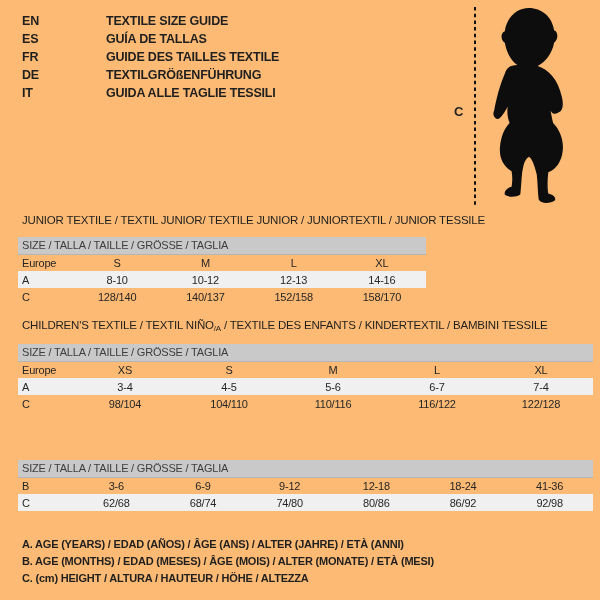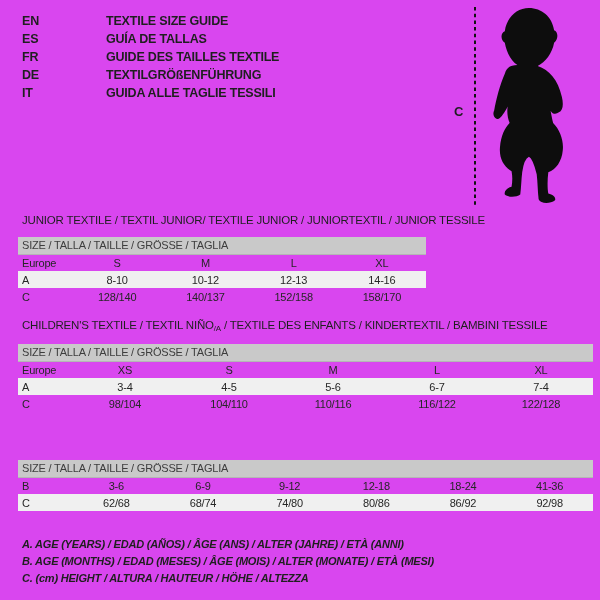--- a/index.html
+++ b/index.html
@@ -1,18 +1,18 @@
 <!DOCTYPE html>
 <html><head>
 <meta charset="utf-8">
 <style>
   * { margin:0; padding:0; box-sizing:border-box; }
   html,body { background:#fff; }
   .canvas {
-    position:relative; width:600px; height:600px; background:#d946ef;
+    position:relative; width:600px; height:600px; background:#fdba74;
     font-family:"Liberation Sans", sans-serif; color:#1f1f1f; overflow:hidden;
   }
 
   
   .lang-block { position:absolute; left:22px; top:12px; }
   .lang-row { display:flex; line-height:18px; font-size:12.5px; font-weight:bold; letter-spacing:-0.2px; }
   .lang-code { width:40px; flex:0 0 40px; }
   .lang-text { white-space:nowrap;margin-left:44px; }
 
   
@@ -29,21 +29,21 @@
   .t-wide   { width:575px; }
   col.c-label { width:55px; }
   td { height:17px; padding:0; text-align:center; font-weight:400; letter-spacing:-0.2px; }
   td.lbl { text-align:left; padding-left:4px; }
   tr.size-bar td { background:#c9c9c9; color:#3d3d3d; text-align:left; padding-left:4px;
                    border-bottom:1px solid #b5b5b5; font-size:11px; }
   tr.alt td { background:#f0f0f0; }
 
   
   .notes { position:absolute; left:22px; top:536px; font-size:11px; font-weight:bold; line-height:17px; letter-spacing:-0.2px; }
-  .note-line { white-space:nowrap;font-style:italic; }
+  .note-line { white-space:nowrap; }
 </style>
 </head>
 <body>
 
 <div class="canvas">
 
   <div class="lang-block">
     <div class="lang-row">
       <span class="lang-code">EN</span>
       <span class="lang-text">TEXTILE SIZE GUIDE</span>

